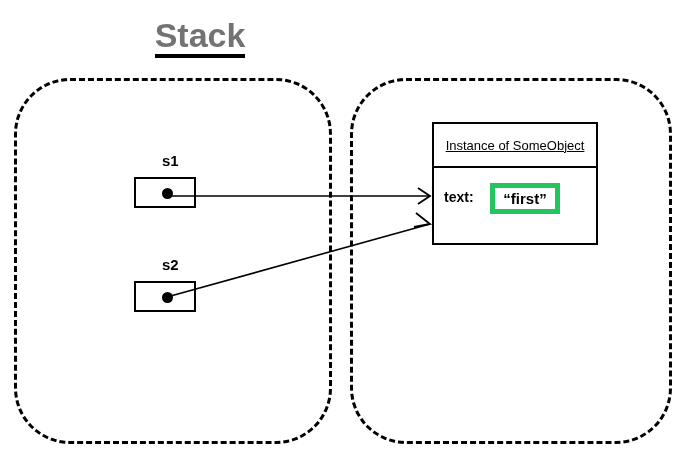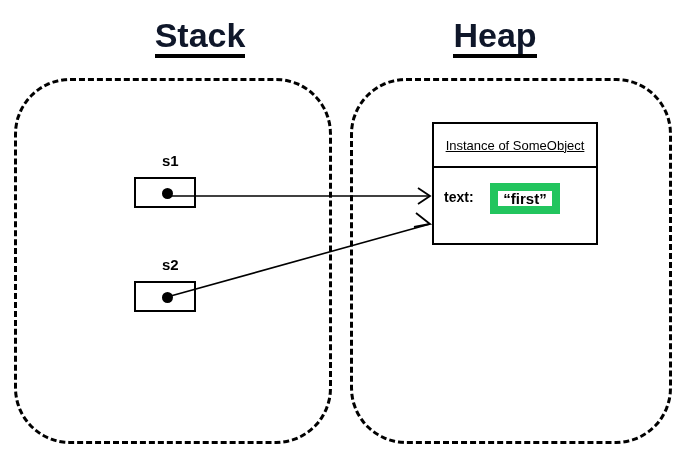--- a/index.html
+++ b/index.html
@@ -19,21 +19,21 @@
     overflow: hidden;
   }
 
   
   .region-title {
     position: absolute;
     font-weight: bold;
     font-size: 34px;
     line-height: 1;
     letter-spacing: 0px;
-    color: #0f172a;
+    color: #737373;
     white-space: nowrap;
     text-align: center;
   }
   .region-title .tx {
     display: inline-block;
     border-bottom: 4px solid #000000;
     padding-bottom: 2px;
   }
   #stack-title { left: 60px; top: 18px; width: 280px; }
   #heap-title  { left: 345px; top: 18px; width: 300px; }
@@ -125,21 +125,21 @@
     font-weight: bold;
     line-height: 1;
     white-space: nowrap;
   }
   #field-value-box {
     position: absolute;
     left: 56px;
     top: 15px;
     width: 70px;
     height: 31px;
-    border: 8px solid #22c55e;
+    border: 5px solid #22c55e;
     box-sizing: border-box;
     background: #ffffff;
     display: flex;
     align-items: center;
     justify-content: center;
   }
   #field-value-text {
     font-size: 15px;
     font-weight: bold;
     line-height: 1;
@@ -155,21 +155,20 @@
     height: 464px;
     pointer-events: none;
   }
 </style>
 </head>
 <body>
 
 <div id="canvas">
 
   <div class="region-title" id="stack-title"><span class="tx">Stack</span></div>
-  <div class="region-title" id="heap-title"><span class="tx">Heap</span></div>
 
   <div class="memory-region" id="stack-region"></div>
   <div class="memory-region" id="heap-region"></div>
 
   <div class="var-slot" id="slot-s1">
     <div class="var-label">s1</div>
     <div class="var-box"></div>
     <div class="ref-dot"></div>
   </div>
 

